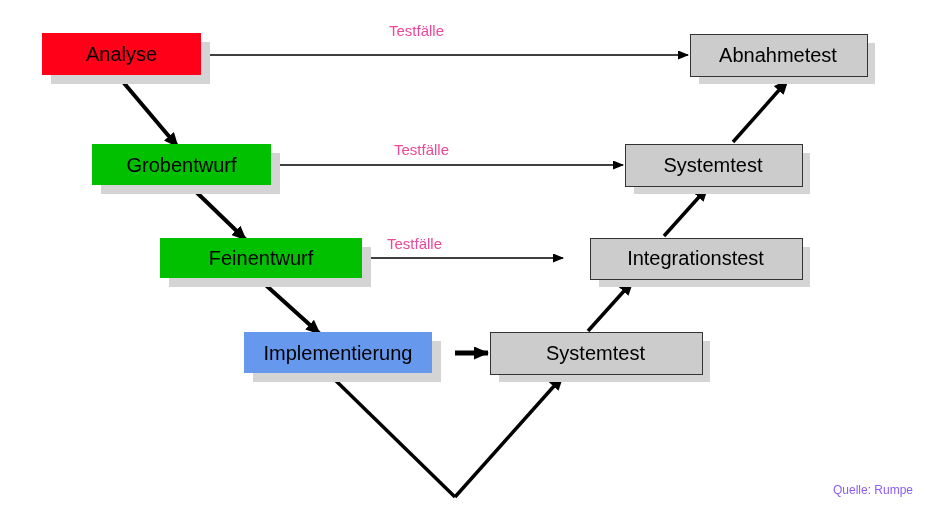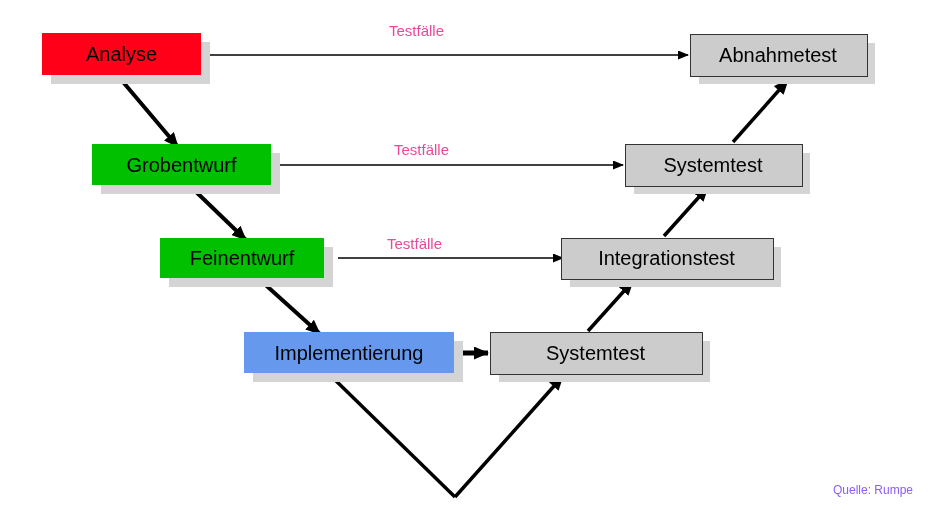--- a/index.html
+++ b/index.html
@@ -117,45 +117,45 @@
     <span class="face" style="background:#FF0018;"></span>
     <span class="label">Analyse</span>
   </div>
 
   <div class="node phase" style="left:92px; top:144px; width:179px; height:41px;">
     <span class="shadow"></span>
     <span class="face" style="background:#00C000;"></span>
     <span class="label">Grobentwurf</span>
   </div>
 
-  <div class="node phase" style="left:160px; top:238px; width:164px; height:40px;">
+  <div class="node phase" style="left:160px; top:238px; width:202px; height:40px;">
     <span class="shadow"></span>
     <span class="face" style="background:#00C000;"></span>
     <span class="label">Feinentwurf</span>
   </div>
 
-  <div class="node phase" style="left:244px; top:332px; width:210px; height:41px;">
+  <div class="node phase" style="left:244px; top:332px; width:188px; height:41px;">
     <span class="shadow"></span>
     <span class="face" style="background:#6699EE;"></span>
     <span class="label">Implementierung</span>
   </div>
 
   <div class="node test" style="left:690px; top:34px; width:176px; height:41px;">
     <span class="shadow"></span>
     <span class="face" style="background:#CCCCCC;"></span>
     <span class="label">Abnahmetest</span>
   </div>
 
   <div class="node test" style="left:625px; top:144px; width:176px; height:41px;">
     <span class="shadow"></span>
     <span class="face" style="background:#CCCCCC;"></span>
     <span class="label">Systemtest</span>
   </div>
 
-  <div class="node test" style="left:561px; top:238px; width:211px; height:40px;">
+  <div class="node test" style="left:590px; top:238px; width:211px; height:40px;">
     <span class="shadow"></span>
     <span class="face" style="background:#CCCCCC;"></span>
     <span class="label">Integrationstest</span>
   </div>
 
   <div class="node test" style="left:490px; top:332px; width:211px; height:41px;">
     <span class="shadow"></span>
     <span class="face" style="background:#CCCCCC;"></span>
     <span class="label">Systemtest</span>
   </div>

